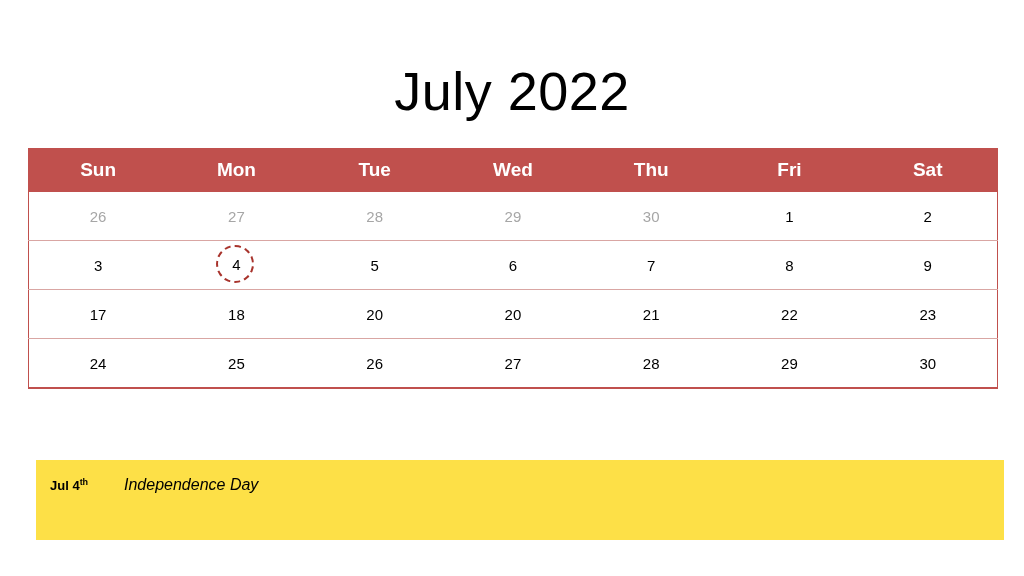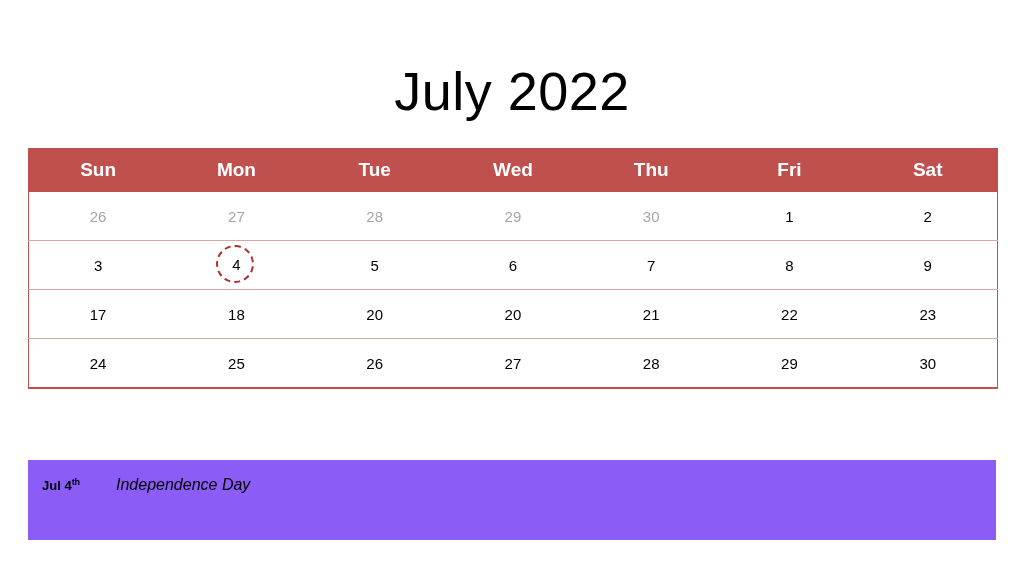--- a/index.html
+++ b/index.html
@@ -103,25 +103,25 @@
     pointer-events: none;
   }
   .daynum {
     position: relative;
     z-index: 2;
   }
 
   
   .notes {
     position: absolute;
-    left: 28px;
+    left: 36px;
     top: 460px;
     width: 968px;
     height: 80px;
-    background: #8b5cf6;
+    background: #fde047;
   }
   .note-item {
     position: absolute;
     left: 14px;
     top: 16px;
     display: flex;
     align-items: baseline;
   }
   .note-date {
     font-size: 13px;

